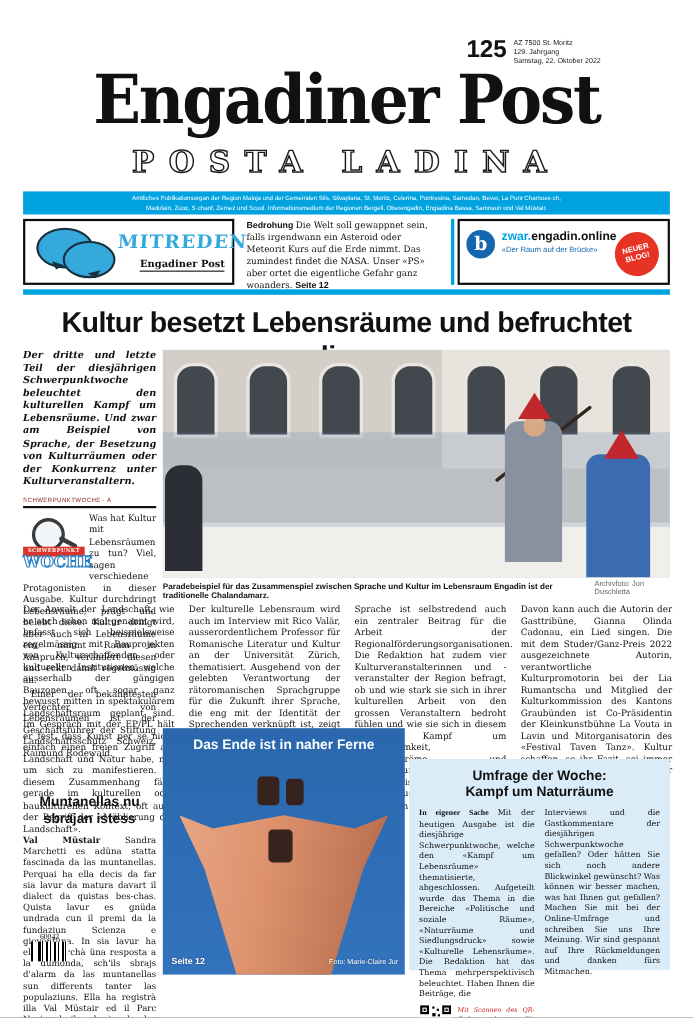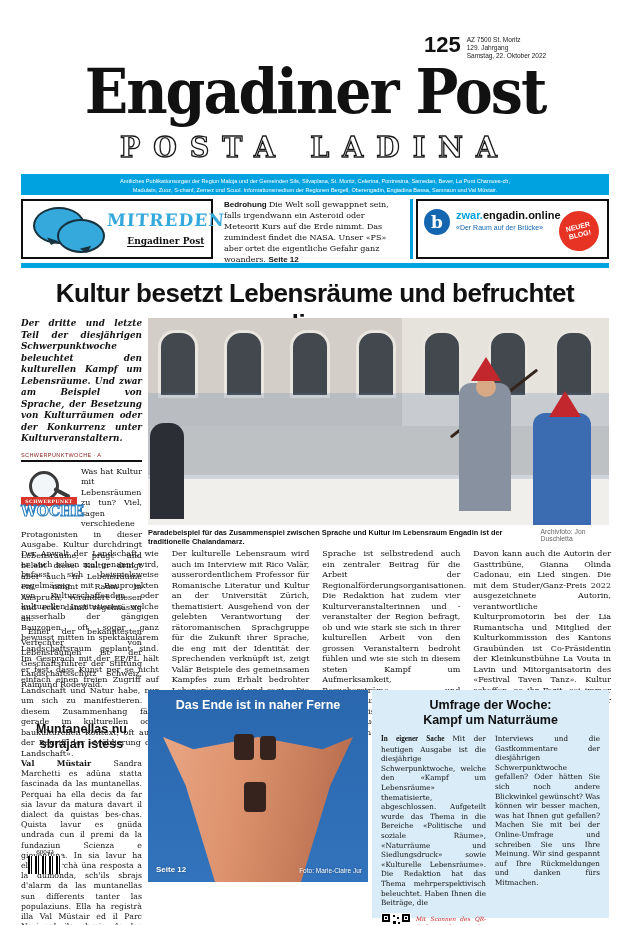--- a/index.html
+++ b/index.html
@@ -125,37 +125,37 @@
   .barcode{left:28px;top:848px;width:120px;display:flex;gap:6px;align-items:flex-end;}
   .ean-main{width:80px;}
   .ean-bars{height:26px;background:repeating-linear-gradient(90deg,#000 0 1.5px,#fff 1.5px 3px,
         #000 3px 4.5px,#fff 4.5px 6px,#000 6px 6.8px,#fff 6.8px 9px);}
   .ean-digits{font-family:"DejaVu Sans Mono",monospace;font-size:7px;letter-spacing:.5px;}
   .ean-addon{width:34px;}
   .addon-digits{font-family:Liberation Serif, serif;font-size:7px;text-align:center;}
   .addon-bars{height:18px;background:repeating-linear-gradient(90deg,#000 0 2px,#fff 2px 3.5px,
         #000 3.5px 4.2px,#fff 4.2px 7px);}
 
-  .tower-photo{left:148px;top:690px;width:220px;height:192px;background:linear-gradient(#2a67ad,#3273bd);overflow:hidden;}
+  .tower-photo{left:148px;top:662px;width:220px;height:224px;background:linear-gradient(#2a67ad,#3273bd);overflow:hidden;}
   .tower-title{position:absolute;left:0;top:8px;width:100%;text-align:center;color:#fff;
         font-size:12.5px;font-weight:bold;line-height:15px;}
   .tower-shape{position:absolute;bottom:-4px;left:50%;transform:translateX(-50%);
         width:190px;height:152px;
         background:linear-gradient(100deg,#e8a583 0%,#dd926d 40%,#c47a58 75%,#b06247 100%);
         clip-path:polygon(0 2%,16% 10%,50% 2%,84% 10%,100% 2%,88% 34%,72% 100%,28% 100%,12% 34%);}
   .tw-win{position:absolute;background:#37231d;border-radius:4px;}
   .tw1{left:86px;top:44px;width:20px;height:26px;}
   .tw2{left:112px;top:46px;width:16px;height:24px;}
   .tw3{left:96px;top:92px;width:22px;height:30px;}
   .tower-pageref{position:absolute;left:8px;bottom:8px;color:#fff;font-size:8px;font-weight:bold;
         text-shadow:0 0 2px rgba(0,0,0,.4);}
   .tower-credit{position:absolute;right:6px;bottom:8px;color:#fff;font-size:6.5px;
         text-shadow:0 0 2px rgba(0,0,0,.4);}
 
-  .umfrage{left:372px;top:690px;width:237px;height:228px;background:#d9ecf7;box-sizing:border-box;
+  .umfrage{left:372px;top:690px;width:237px;height:192px;background:#d9ecf7;box-sizing:border-box;
         padding:8px 9px;}
   .umf-title{text-align:center;font-size:12.5px;font-weight:800;line-height:15px;}
   .umf-cols{display:flex;gap:9px;margin-top:6px;}
   .umf-col{width:105px;font-size:7.2px;line-height:9.6px;text-align:justify;
         font-family:"DejaVu Serif",serif;}
   .umf-col b{font-family:Liberation Serif, serif;}
   .qr-row{display:flex;gap:5px;margin-top:5px;align-items:center;}
   .qr{width:30px;height:30px;flex:none;background:#fff;}
   .qr-note{font-size:5.8px;line-height:7.5px;color:#c22;font-style:italic;}
 </style>

